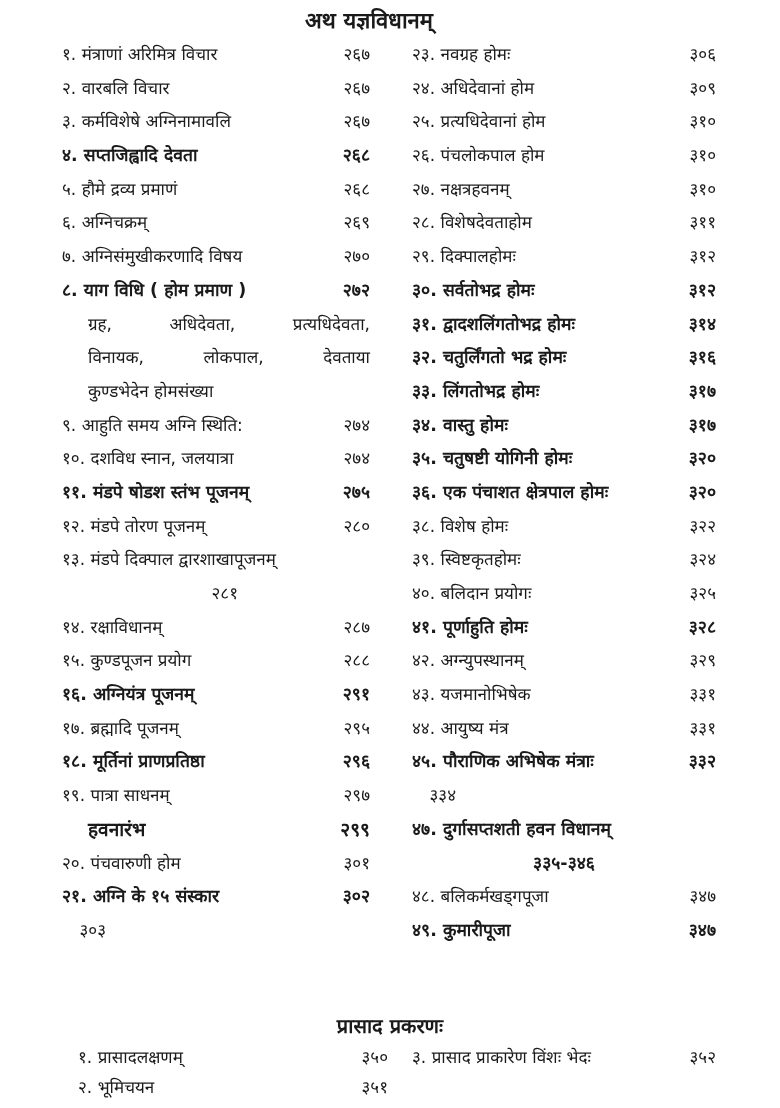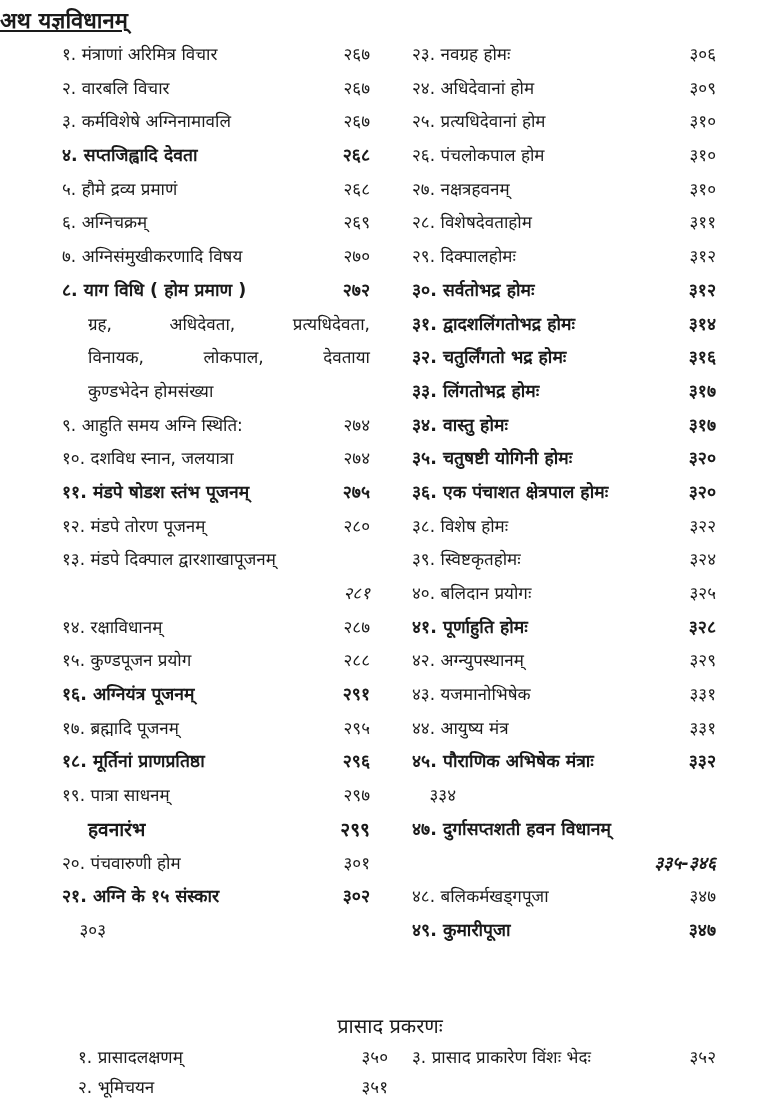--- a/index.html
+++ b/index.html
@@ -3,39 +3,39 @@
 <meta charset="utf-8">
 <style>
   html, body { margin: 0; padding: 0; background: #ffffff; }
   body {
     width: 780px; height: 1108px; position: relative; overflow: hidden;
     font-family: "DejaVu Sans", "Liberation Sans", sans-serif;
     color: #1a1a1a;
   }
   .page-title {
     position: absolute; left: 0; width: 738px; top: 4px;
-    font-size: 22px; font-weight: bold; text-decoration: underline;
+    text-align: center; font-size: 22px; font-weight: bold;
   }
   .col { position: absolute; top: 38px; }
   .col-left { left: 62px; width: 308px; }
   .col-right { left: 412px; width: 304px; }
   .entry {
     display: flex; justify-content: space-between; align-items: baseline;
     height: 33.7px; line-height: 33.7px; font-size: 17px; white-space: nowrap; gap: 36px;
   }
   .entry.bold { font-weight: bold; font-size: 17.5px; }
   .entry .label { overflow: visible; }
   .entry .page { text-align: right; min-width: 44px; }
   .entry.sub { padding-left: 26px; justify-content: flex-start; }
   .entry.sub.justify .label { display: flex; justify-content: space-between; width: 100%; }
-  .entry.pageonly { justify-content: flex-end; font-style: italic; }
+  .entry.pageonly { justify-content: center; }
   .entry.heading { padding-left: 26px; font-weight: bold; font-size: 19px; }
   .section2-title {
     position: absolute; left: 0; width: 780px; top: 1012px;
-    text-align: center; font-size: 20px; font-weight: normal;
+    text-align: center; font-size: 20px; font-weight: bold;
   }
   .s2 { position: absolute; top: 1042px; font-size: 17px; }
   .s2 .entry { height: 30px; line-height: 30px; }
   .s2-left { left: 62px; width: 310px; margin-left: 16px; }
   .s2-right { left: 412px; width: 304px; }
 </style>
 </head>
 <body>
 
 <div class="page-title">अथ यज्ञविधानम्</div>

